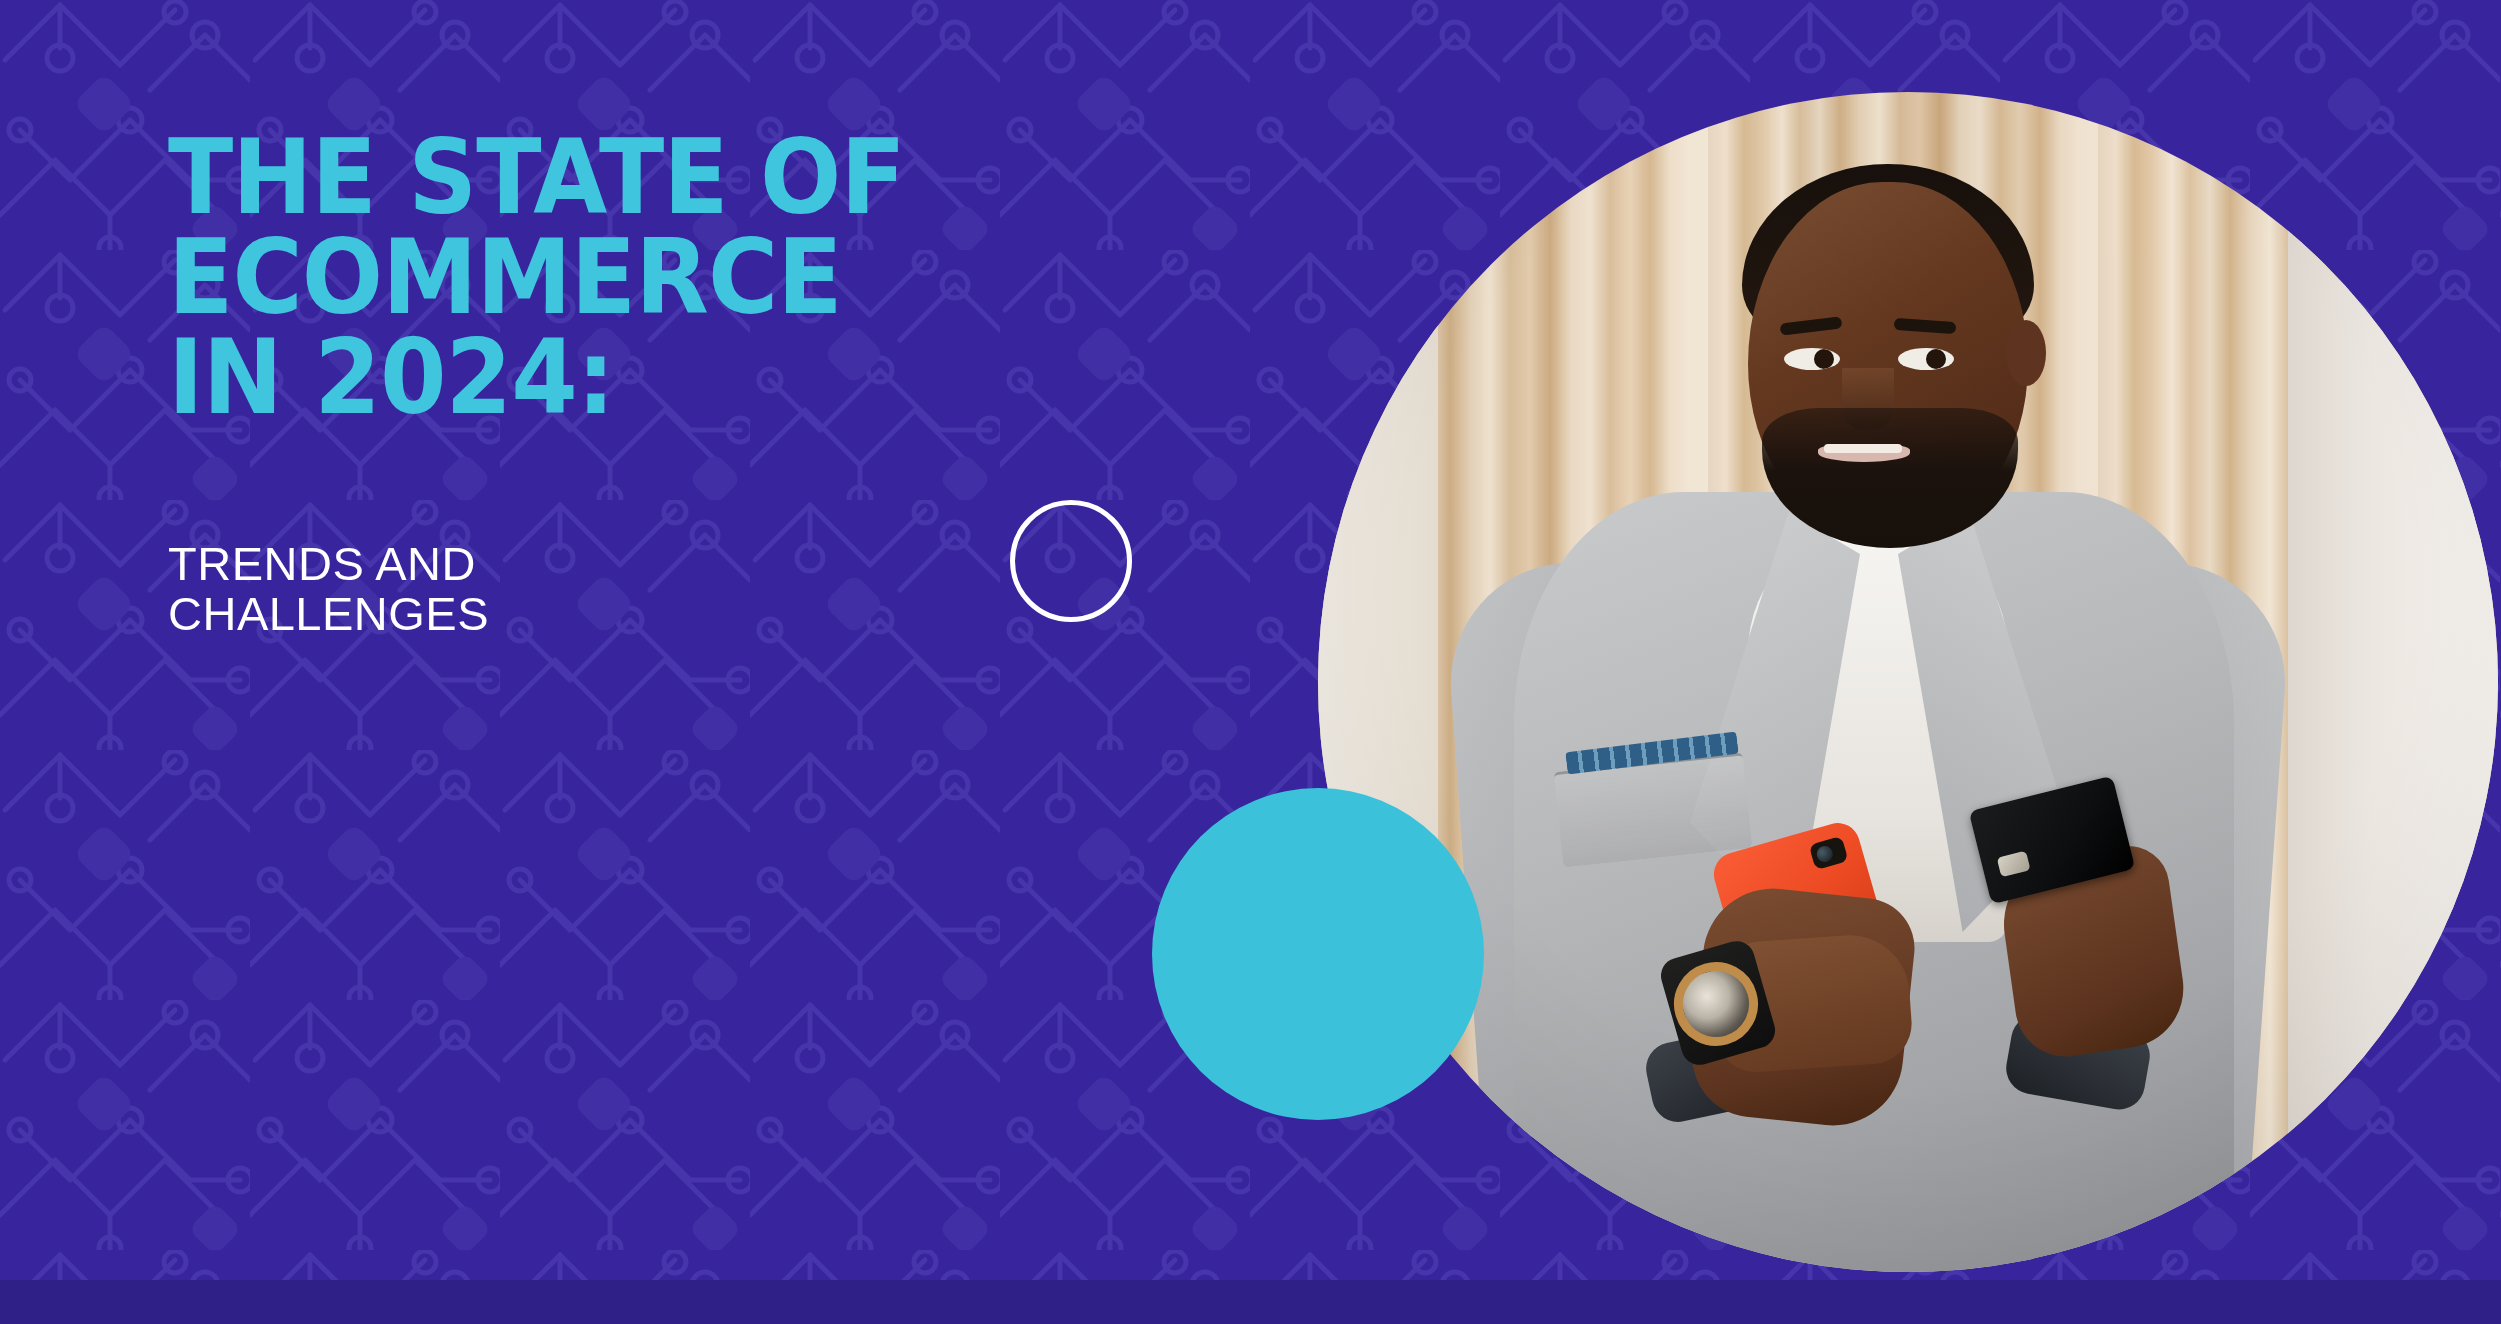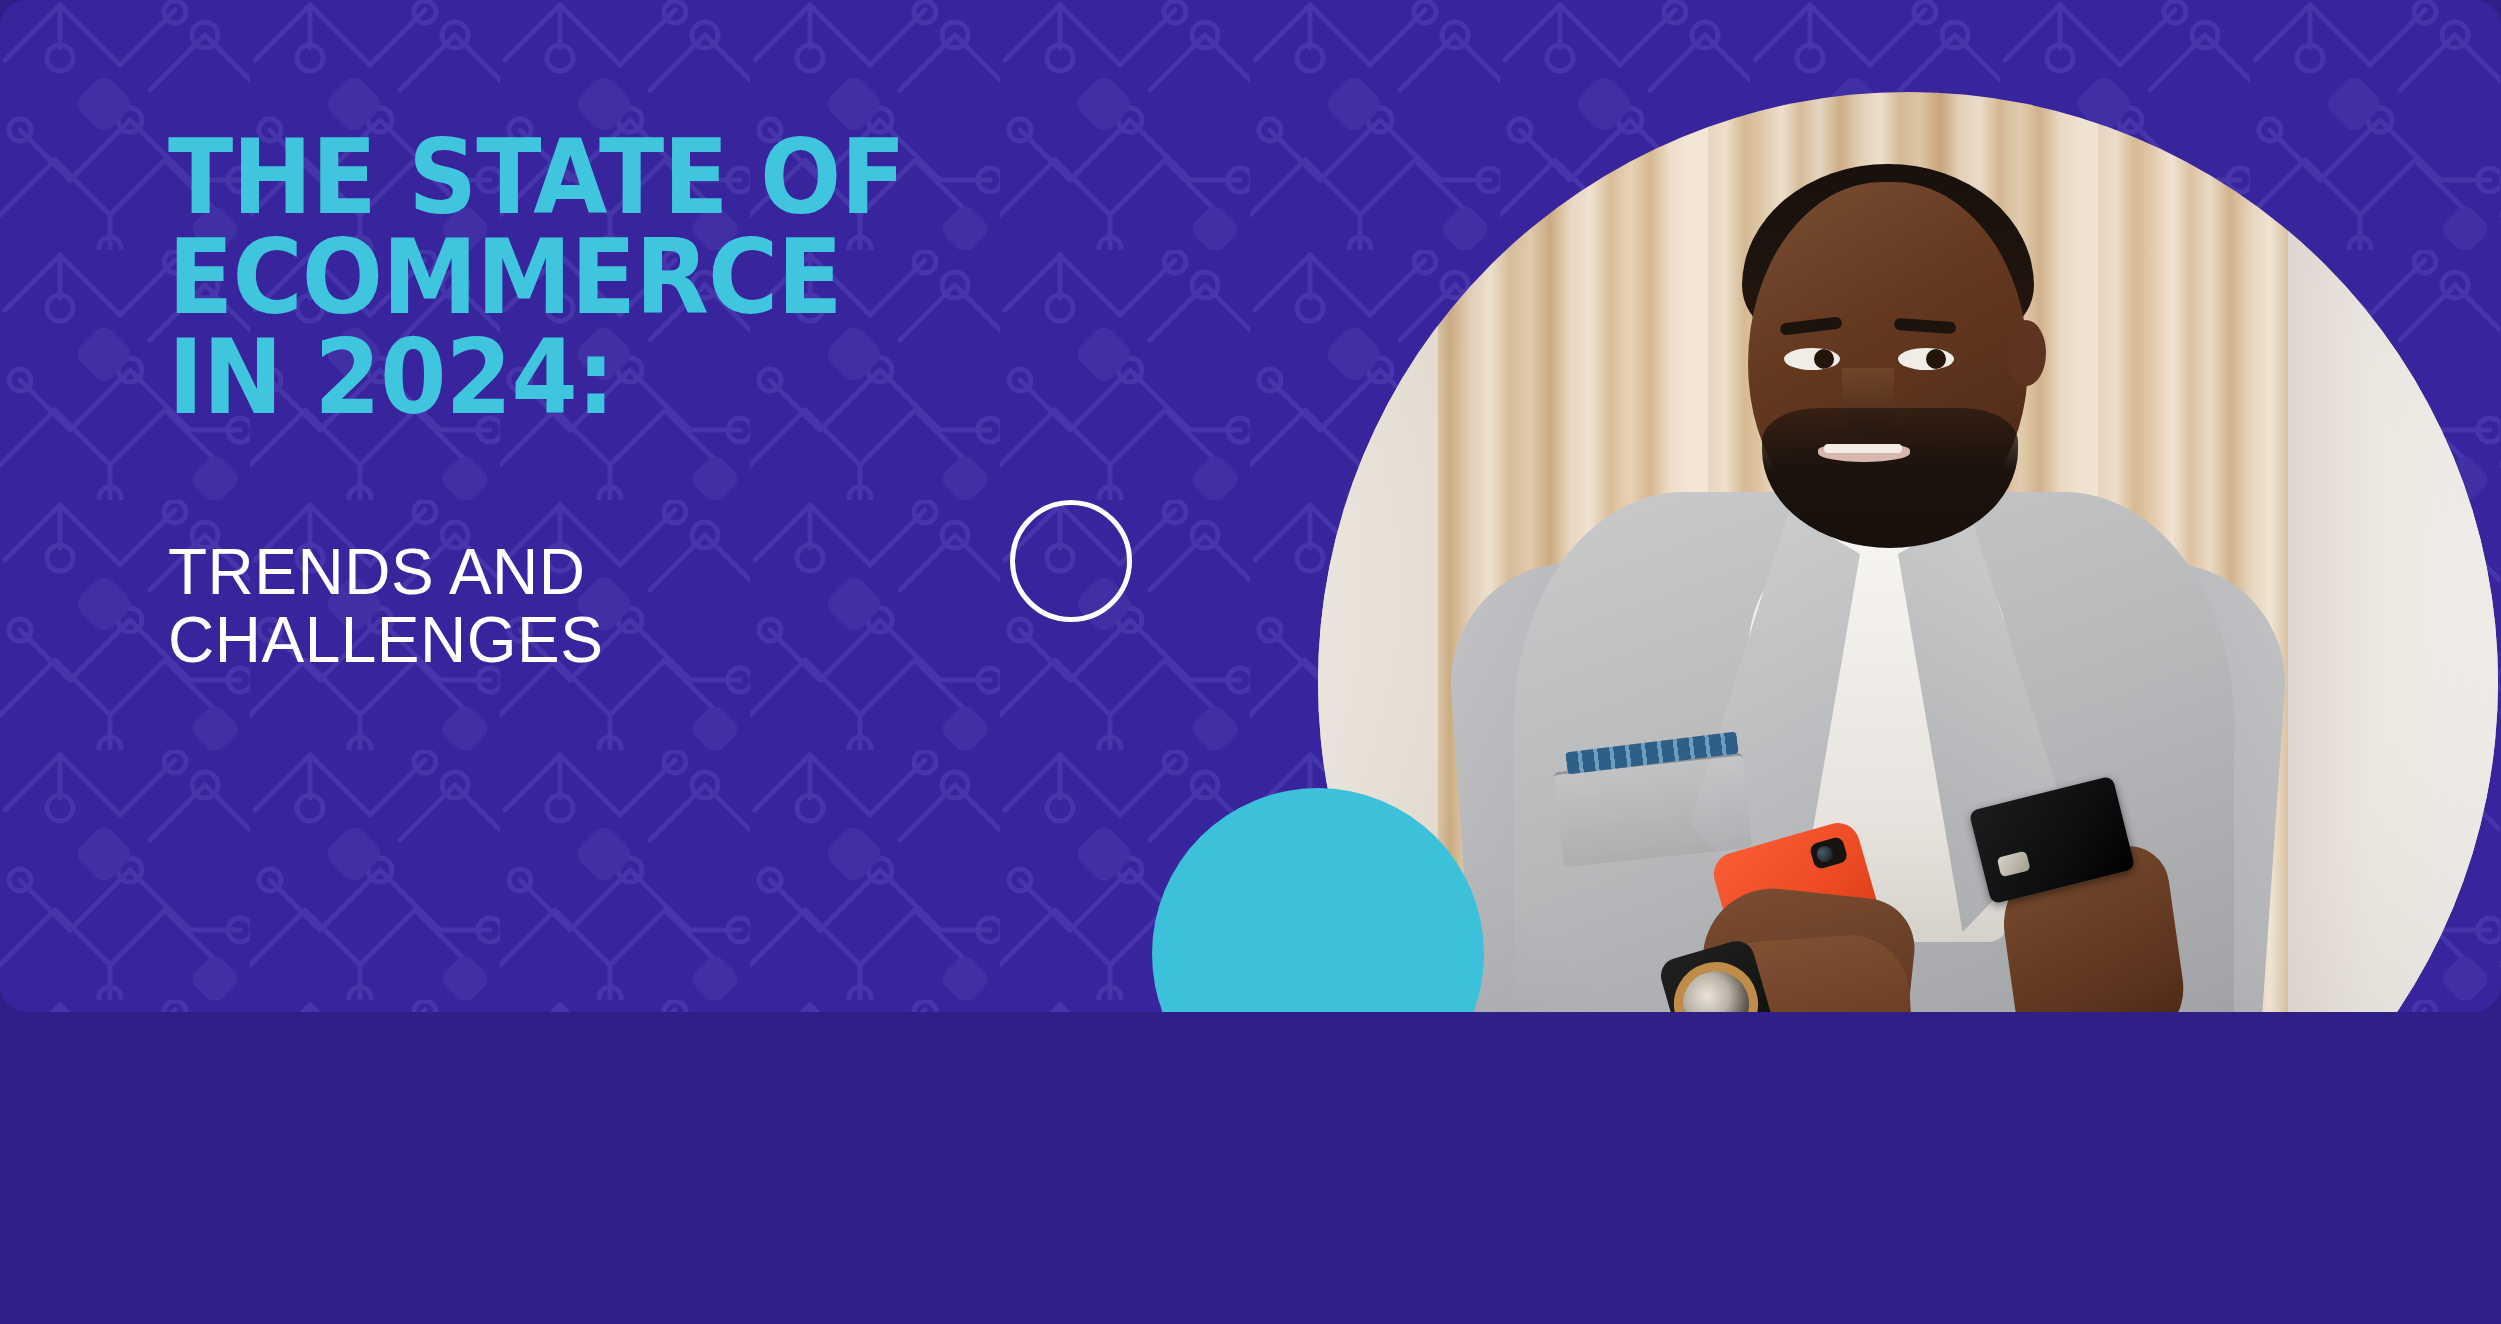--- a/index.html
+++ b/index.html
@@ -5,24 +5,23 @@
 <style>
   * { margin:0; padding:0; box-sizing:border-box; }
   html, body {
     width:2501px; height:1324px;
     overflow:hidden;
     background:#2f2088;
     font-family:"Liberation Sans", sans-serif;
   }
   #banner {
     position:relative;
-    width:2501px; height:1012px;
+    width:2501px; height:1280px;
     background:#38249c;
     overflow:hidden;
-    border-radius:27px;
   }
 
   
   #bg-pattern {
     position:absolute; inset:0;
     opacity:0.55;
     pointer-events:none;
   }
 
   
@@ -40,21 +39,21 @@
     color:#3fc5dd;
     text-transform:uppercase;
     transform:scaleX(0.92);
     transform-origin:left top;
     white-space:pre-line;
   }
   #subhead {
     margin-top:112px;
     font-family:"Liberation Sans", sans-serif;
     font-weight:normal;
-    font-size:64px;
+    font-size:47px;
     line-height:1.06;
     letter-spacing:0.5px;
     color:#ffffff;
     text-transform:uppercase;
     white-space:pre-line;
   }
 
   
   #ring-outline {
     position:absolute;

